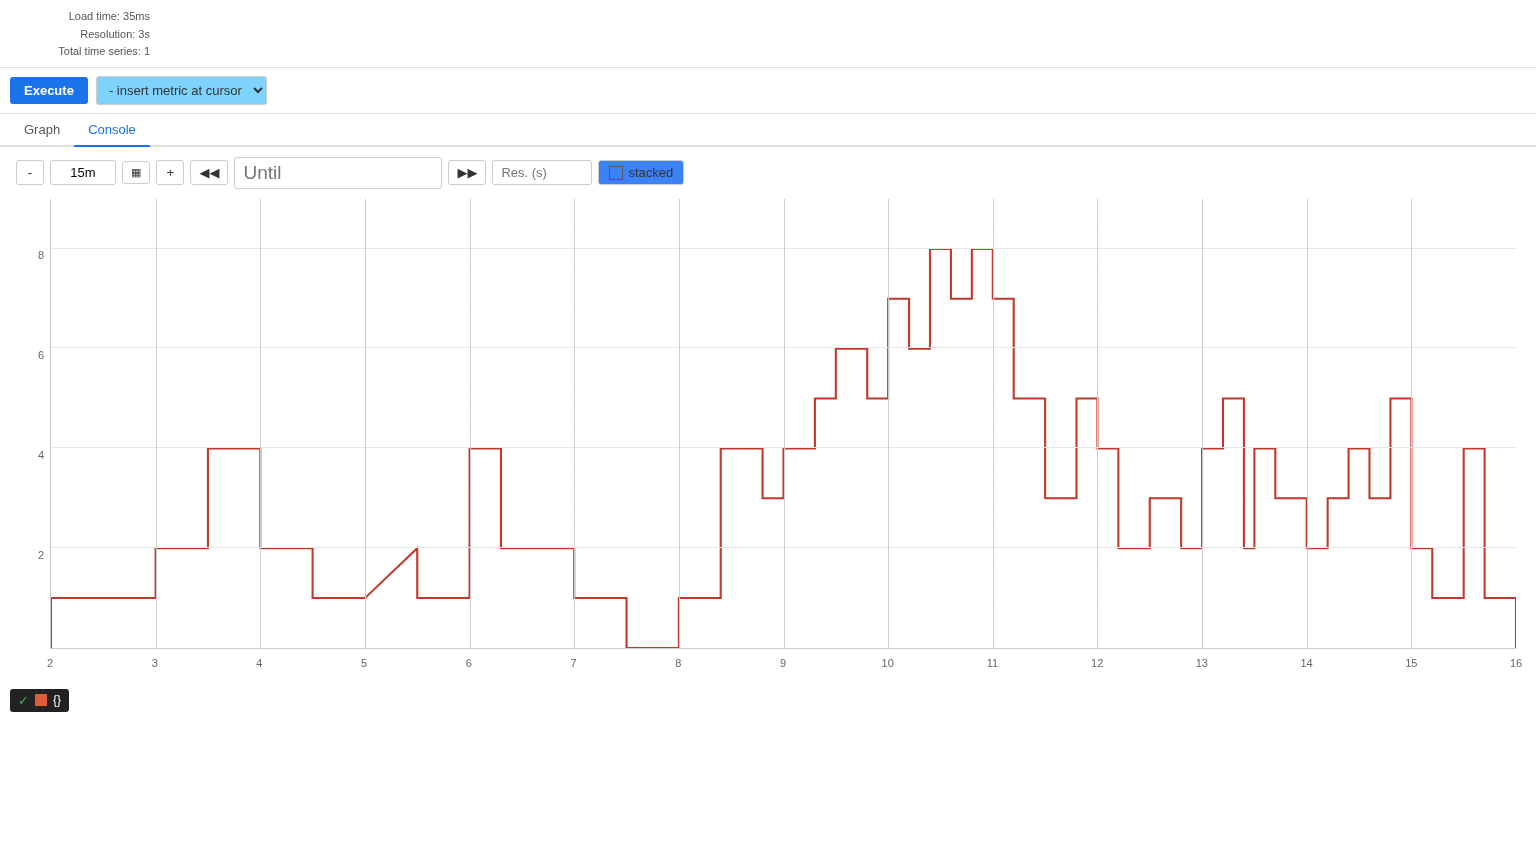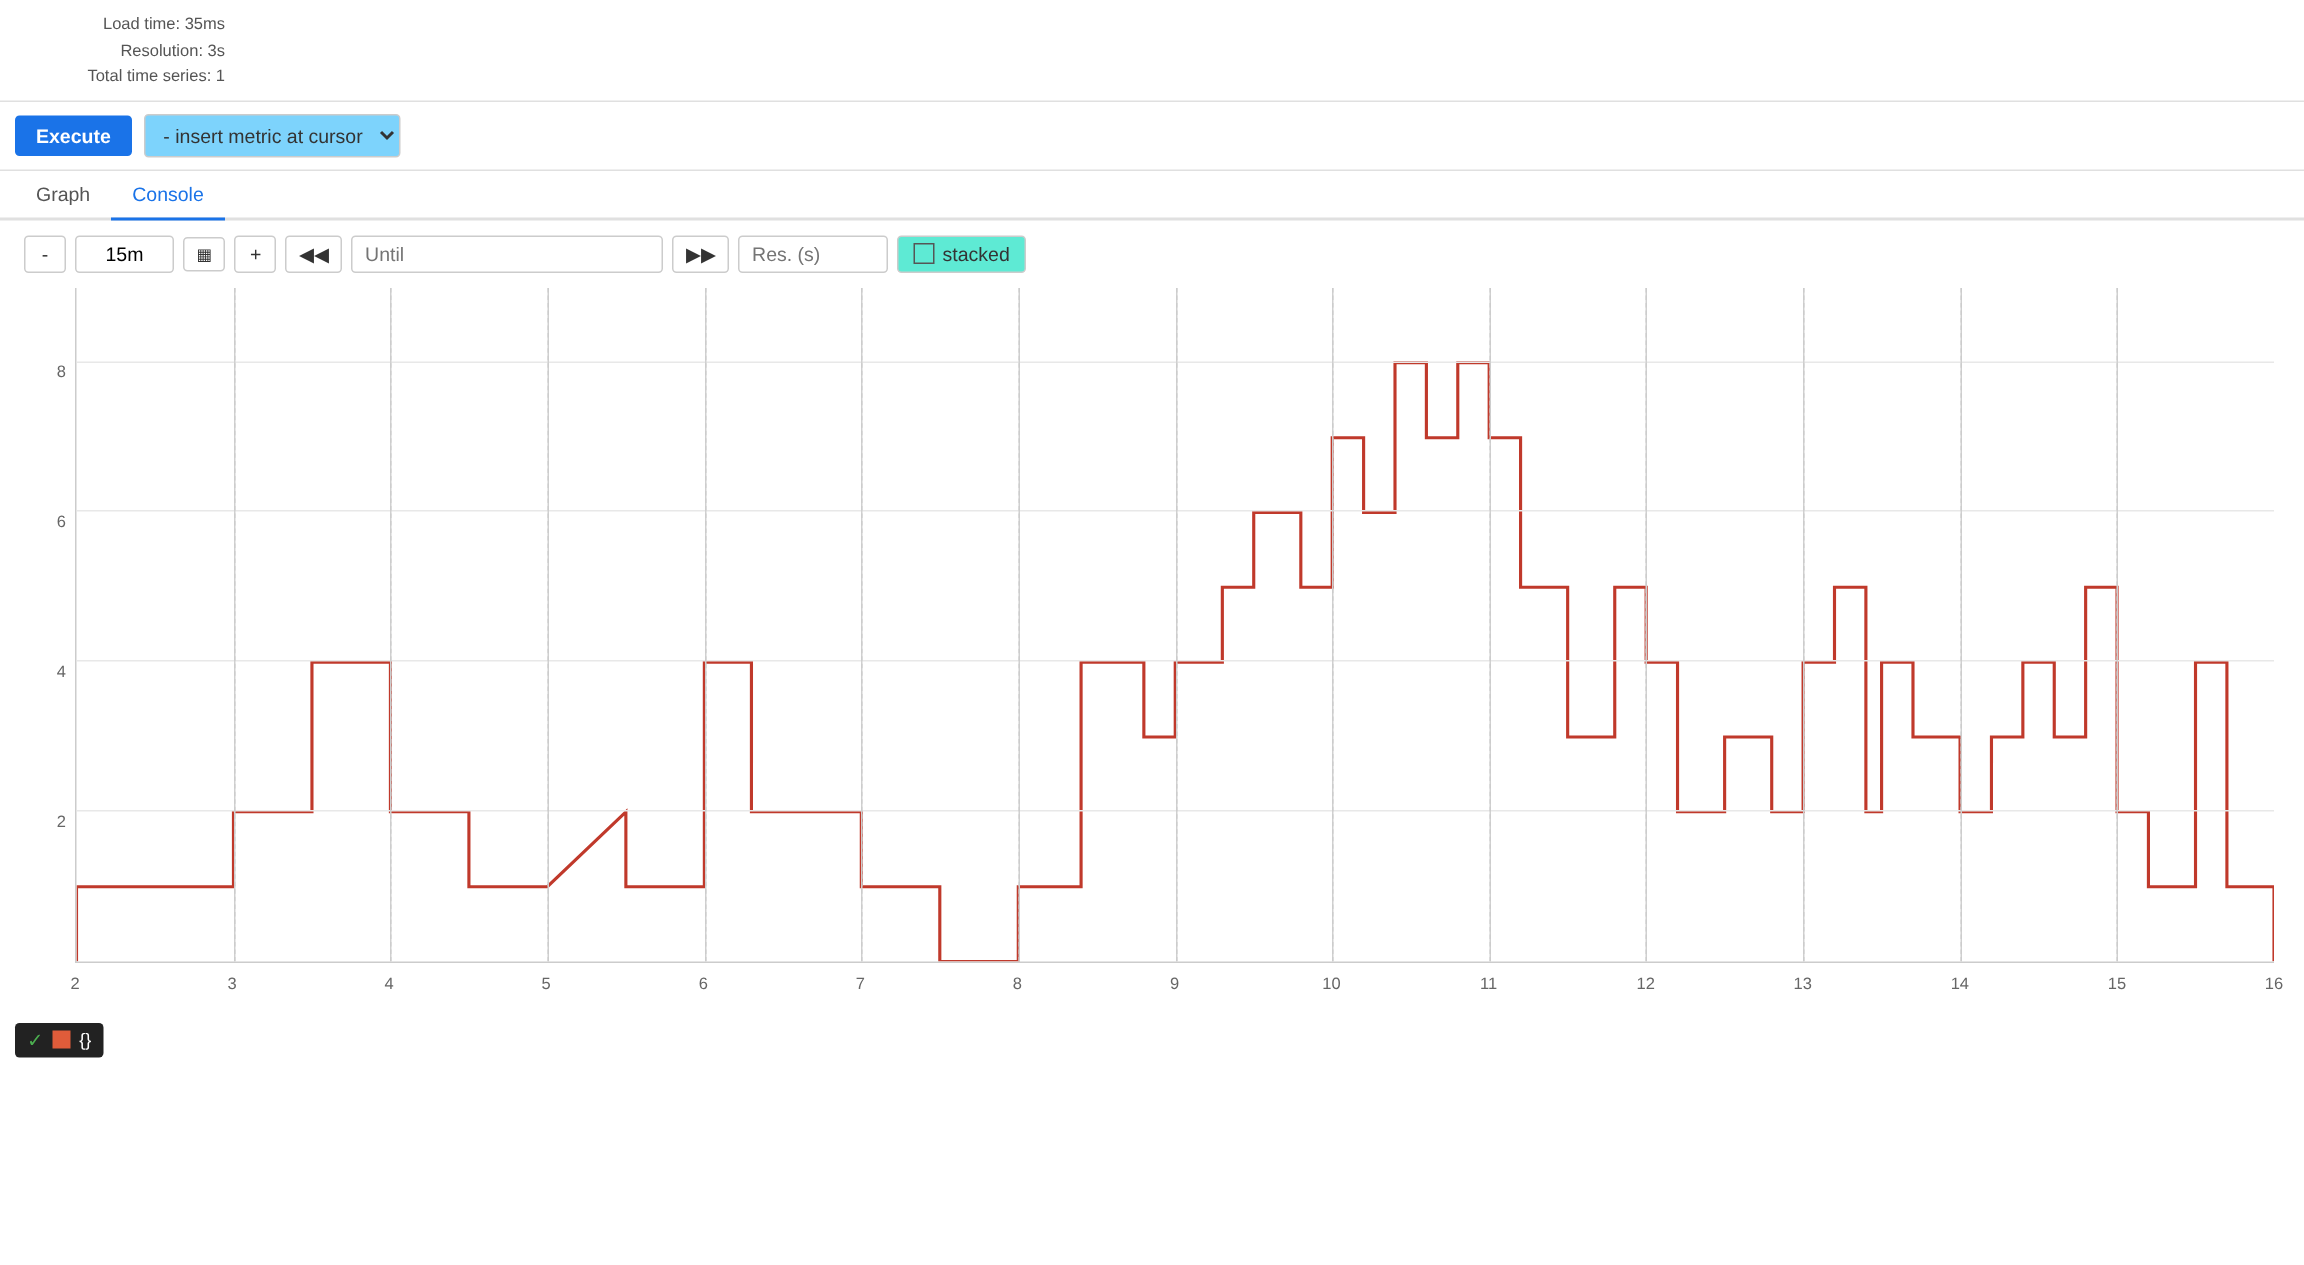--- a/index.html
+++ b/index.html
@@ -106,37 +106,37 @@
       padding: 4px 8px;
       font-size: 13px;
       width: 66px;
       text-align: center;
     }
 
     .until-input {
       border: 1px solid #ccc;
       border-radius: 3px;
       padding: 4px 8px;
-      font-size: 13px;
+      font-size: 19px;
       width: 208px;
       color: #aaa;
     }
 
     .res-input {
       border: 1px solid #ccc;
       border-radius: 3px;
       padding: 4px 8px;
       font-size: 13px;
       width: 100px;
       color: #aaa;
     }
 
     .stacked-btn {
       border: 1px solid #ccc;
-      background: #5eead4;
+      background: #3b82f6;
       border-radius: 3px;
       padding: 4px 10px;
       font-size: 13px;
       cursor: pointer;
       color: #333;
       display: flex;
       align-items: center;
       gap: 5px;
     }
 

